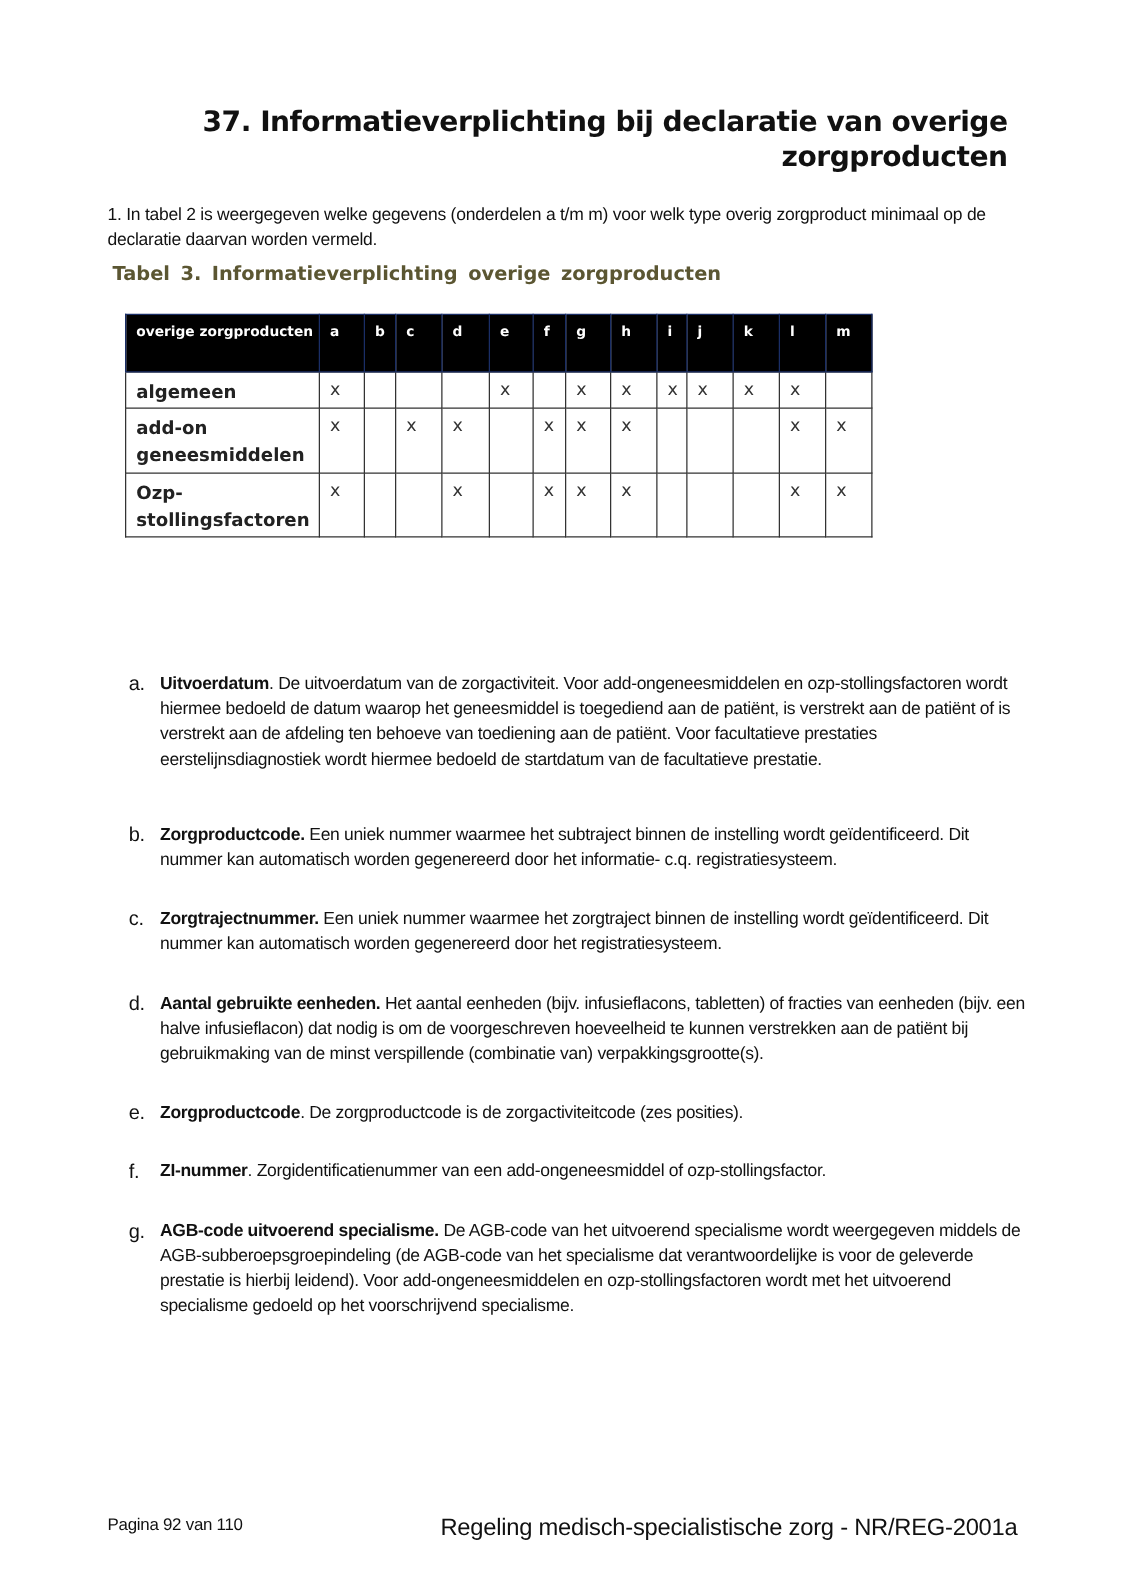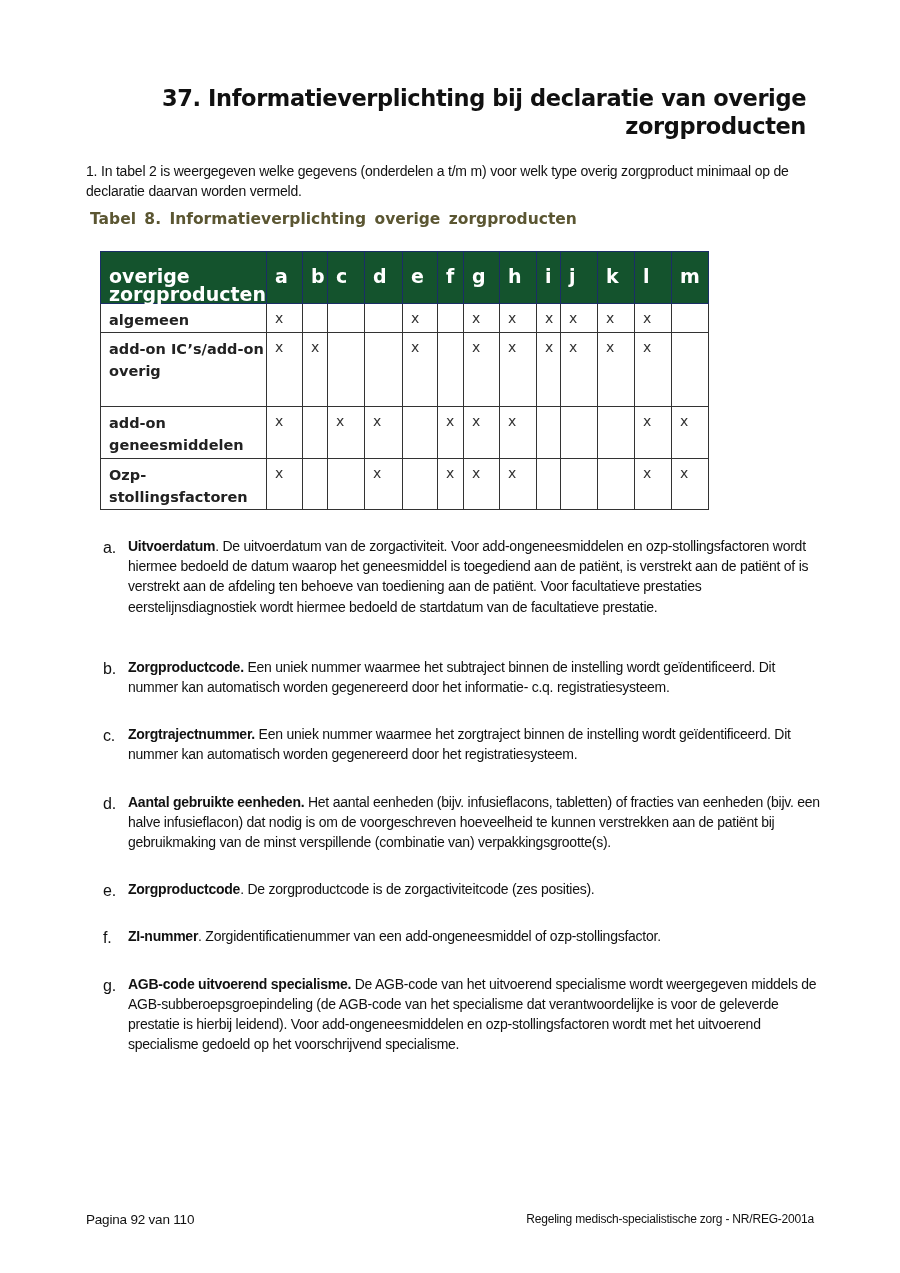--- a/index.html
+++ b/index.html
@@ -2,43 +2,43 @@
 <html><head>
   <meta charset="utf-8">
   <style>
     html, body { margin: 0; padding: 0; background: #ffffff; }
     body { width: 900px; height: 1273px; position: relative; overflow: hidden; color: #111; font-family: "Liberation Sans", sans-serif; }
     .page-title { position: absolute; left: 86px; top: 84px; width: 720px; margin: 0; font-family: "DejaVu Sans", sans-serif; font-size: 22.5px; line-height: 28px; font-weight: bold; color: #111; letter-spacing: -0.4px; text-align: right; }
     .intro { position: absolute; left: 86px; top: 161px; width: 720px; margin: 0; font-family: "Liberation Sans", sans-serif; font-size: 14px; line-height: 20px; color: #111; letter-spacing: -0.2px; }
     .caption { position: absolute; left: 90px; top: 210px; margin: 0; font-family: "DejaVu Sans", sans-serif; font-weight: bold; font-size: 15.5px; color: #5b5632; word-spacing: 3px; }
     table.info { position: absolute; left: 100px; top: 251px; border-collapse: collapse; table-layout: fixed; font-family: "DejaVu Sans", sans-serif; font-size: 14px; }
     table.info th, table.info td { border: 1.4px solid #333; padding: 0 0 0 8px; vertical-align: top; text-align: left; }
-    table.info thead th { background: #14532d; color: #ffffff; font-weight: bold; padding-top: 15px; line-height: 18px; font-size: 19px; border-color: #1a2e66; }
+    table.info thead th { background: #000000; color: #ffffff; font-weight: bold; padding-top: 5px; line-height: 18px; font-size: 11px; border-color: #1a2e66; }
     table.info tbody th { font-weight: bold; color: #222; padding-top: 5px; line-height: 22px; font-size: 14.5px; }
     table.info tbody td { color: #333; padding-top: 5px; font-size: 14px; line-height: 18px; }
     .row-h { height: 46px; }
     .row-1 { height: 29px; padding-left: 48px; }
     .row-2 { height: 74px; }
     .row-3 { height: 52px; }
     .row-4 { height: 51px; }
     .defs { position: absolute; left: 103px; top: 536px; width: 720px; margin: 0; padding: 0; list-style: none; font-family: "Liberation Sans", sans-serif; font-size: 14px; line-height: 20.2px; color: #111; letter-spacing: -0.25px; }
     .defs li { position: relative; padding-left: 25px; }
     .defs .marker { position: absolute; left: 0; top: 2px; font-size: 16px; }
     .defs .term { font-weight: bold; }
     .footer-left { position: absolute; left: 86px; top: 1212px; font-family: "Liberation Sans", sans-serif; font-size: 13.5px; color: #111; letter-spacing: -0.2px; }
-    .footer-right { position: absolute; right: 86px; top: 1212px; font-family: "Liberation Sans", sans-serif; font-size: 12px; color: #111; letter-spacing: -0.2px; text-align: right; }
+    .footer-right { position: absolute; right: 86px; top: 1212px; font-family: "Liberation Sans", sans-serif; font-size: 19px; color: #111; letter-spacing: -0.2px; text-align: right; }
   </style>
 </head>
 <body>
 
 <h1 class="page-title">37. Informatieverplichting bij declaratie van overige zorgproducten</h1>
 
 <p class="intro">1. In tabel 2 is weergegeven welke gegevens (onderdelen a t/m m) voor welk type overig zorgproduct minimaal op de declaratie daarvan worden vermeld.</p>
 
-<p class="caption">Tabel 8. Informatieverplichting  overige  zorgproducten</p>
+<p class="caption">Tabel 3. Informatieverplichting  overige  zorgproducten</p>
 
 <table class="info">
   <colgroup>
     <col style="width:155px">
       <col style="width:36px">
       <col style="width:25px">
       <col style="width:37px">
       <col style="width:38px">
       <col style="width:35px">
       <col style="width:26px">
@@ -66,36 +66,20 @@
       <th>k</th>
       <th>l</th>
       <th>m</th>
     </tr>
   </thead>
   <tbody>
     <tr class="row-1">
       <th>algemeen</th>
       <td>x</td>
       <td></td>
-      <td></td>
-      <td></td>
-      <td>x</td>
-      <td></td>
-      <td>x</td>
-      <td>x</td>
-      <td>x</td>
-      <td>x</td>
-      <td>x</td>
-      <td>x</td>
-      <td></td>
-    </tr>
-    <tr class="row-2">
-      <th>add-on IC’s/add-on overig</th>
-      <td>x</td>
-      <td>x</td>
       <td></td>
       <td></td>
       <td>x</td>
       <td></td>
       <td>x</td>
       <td>x</td>
       <td>x</td>
       <td>x</td>
       <td>x</td>
       <td>x</td>

